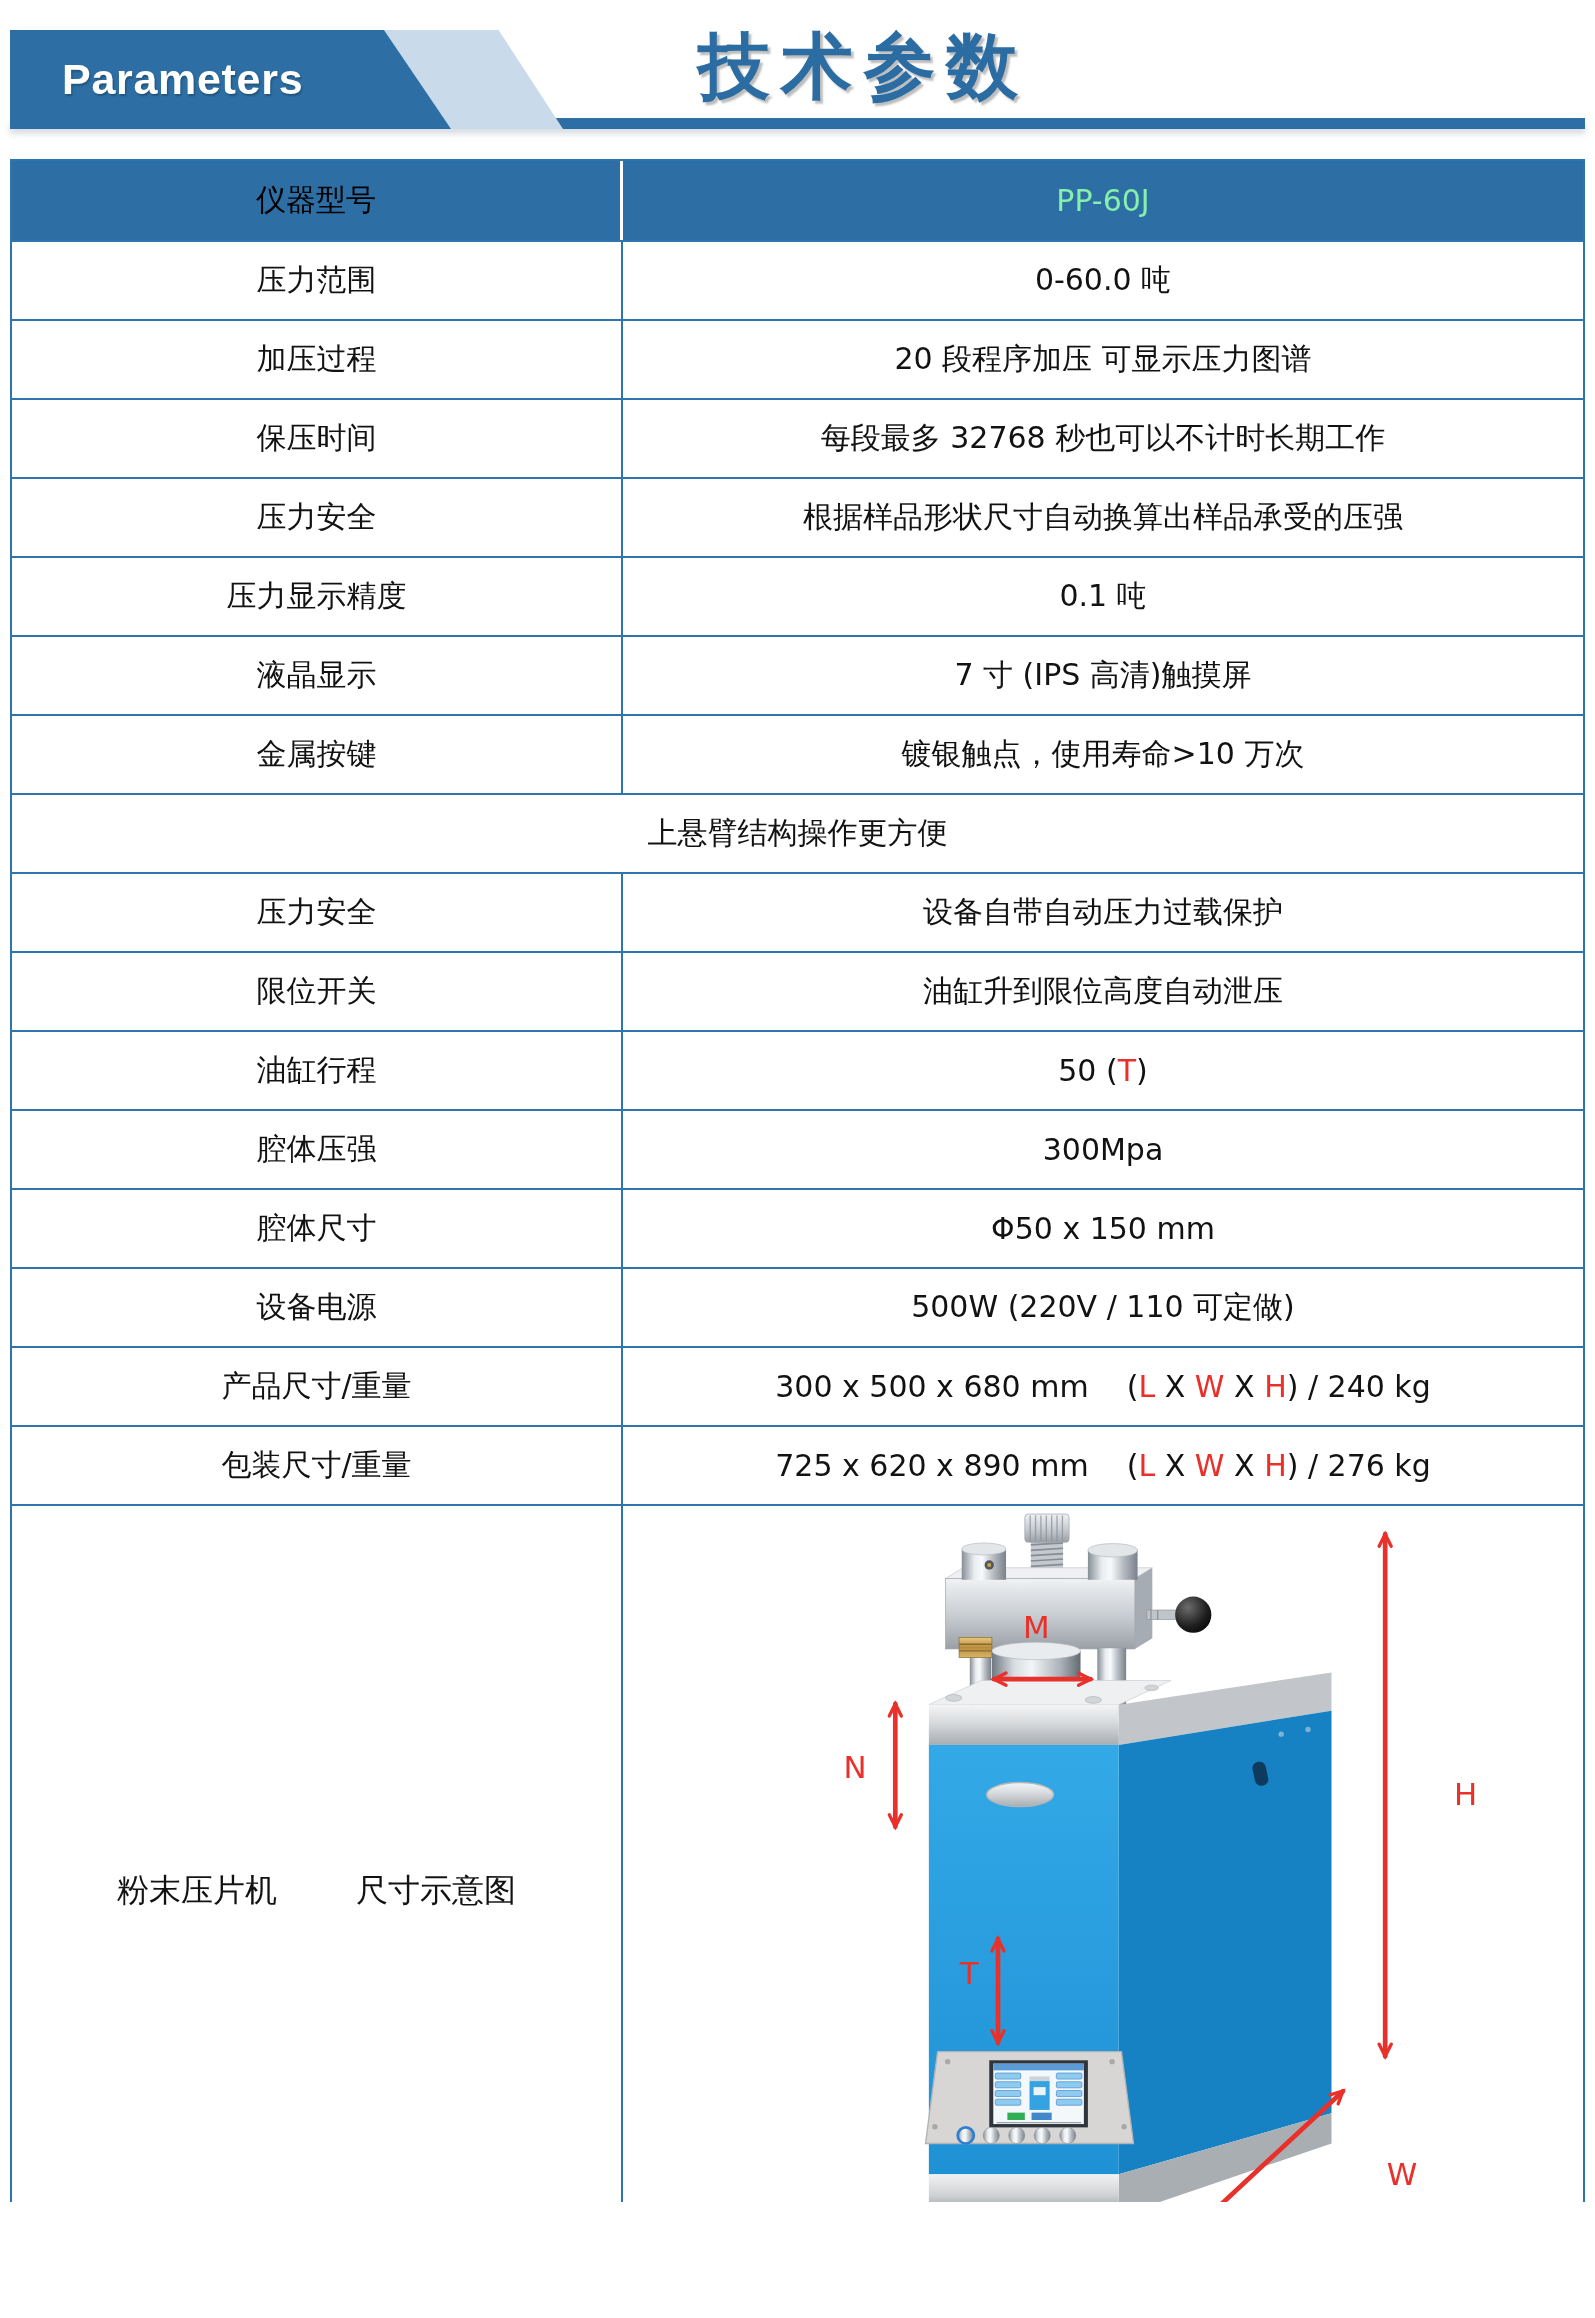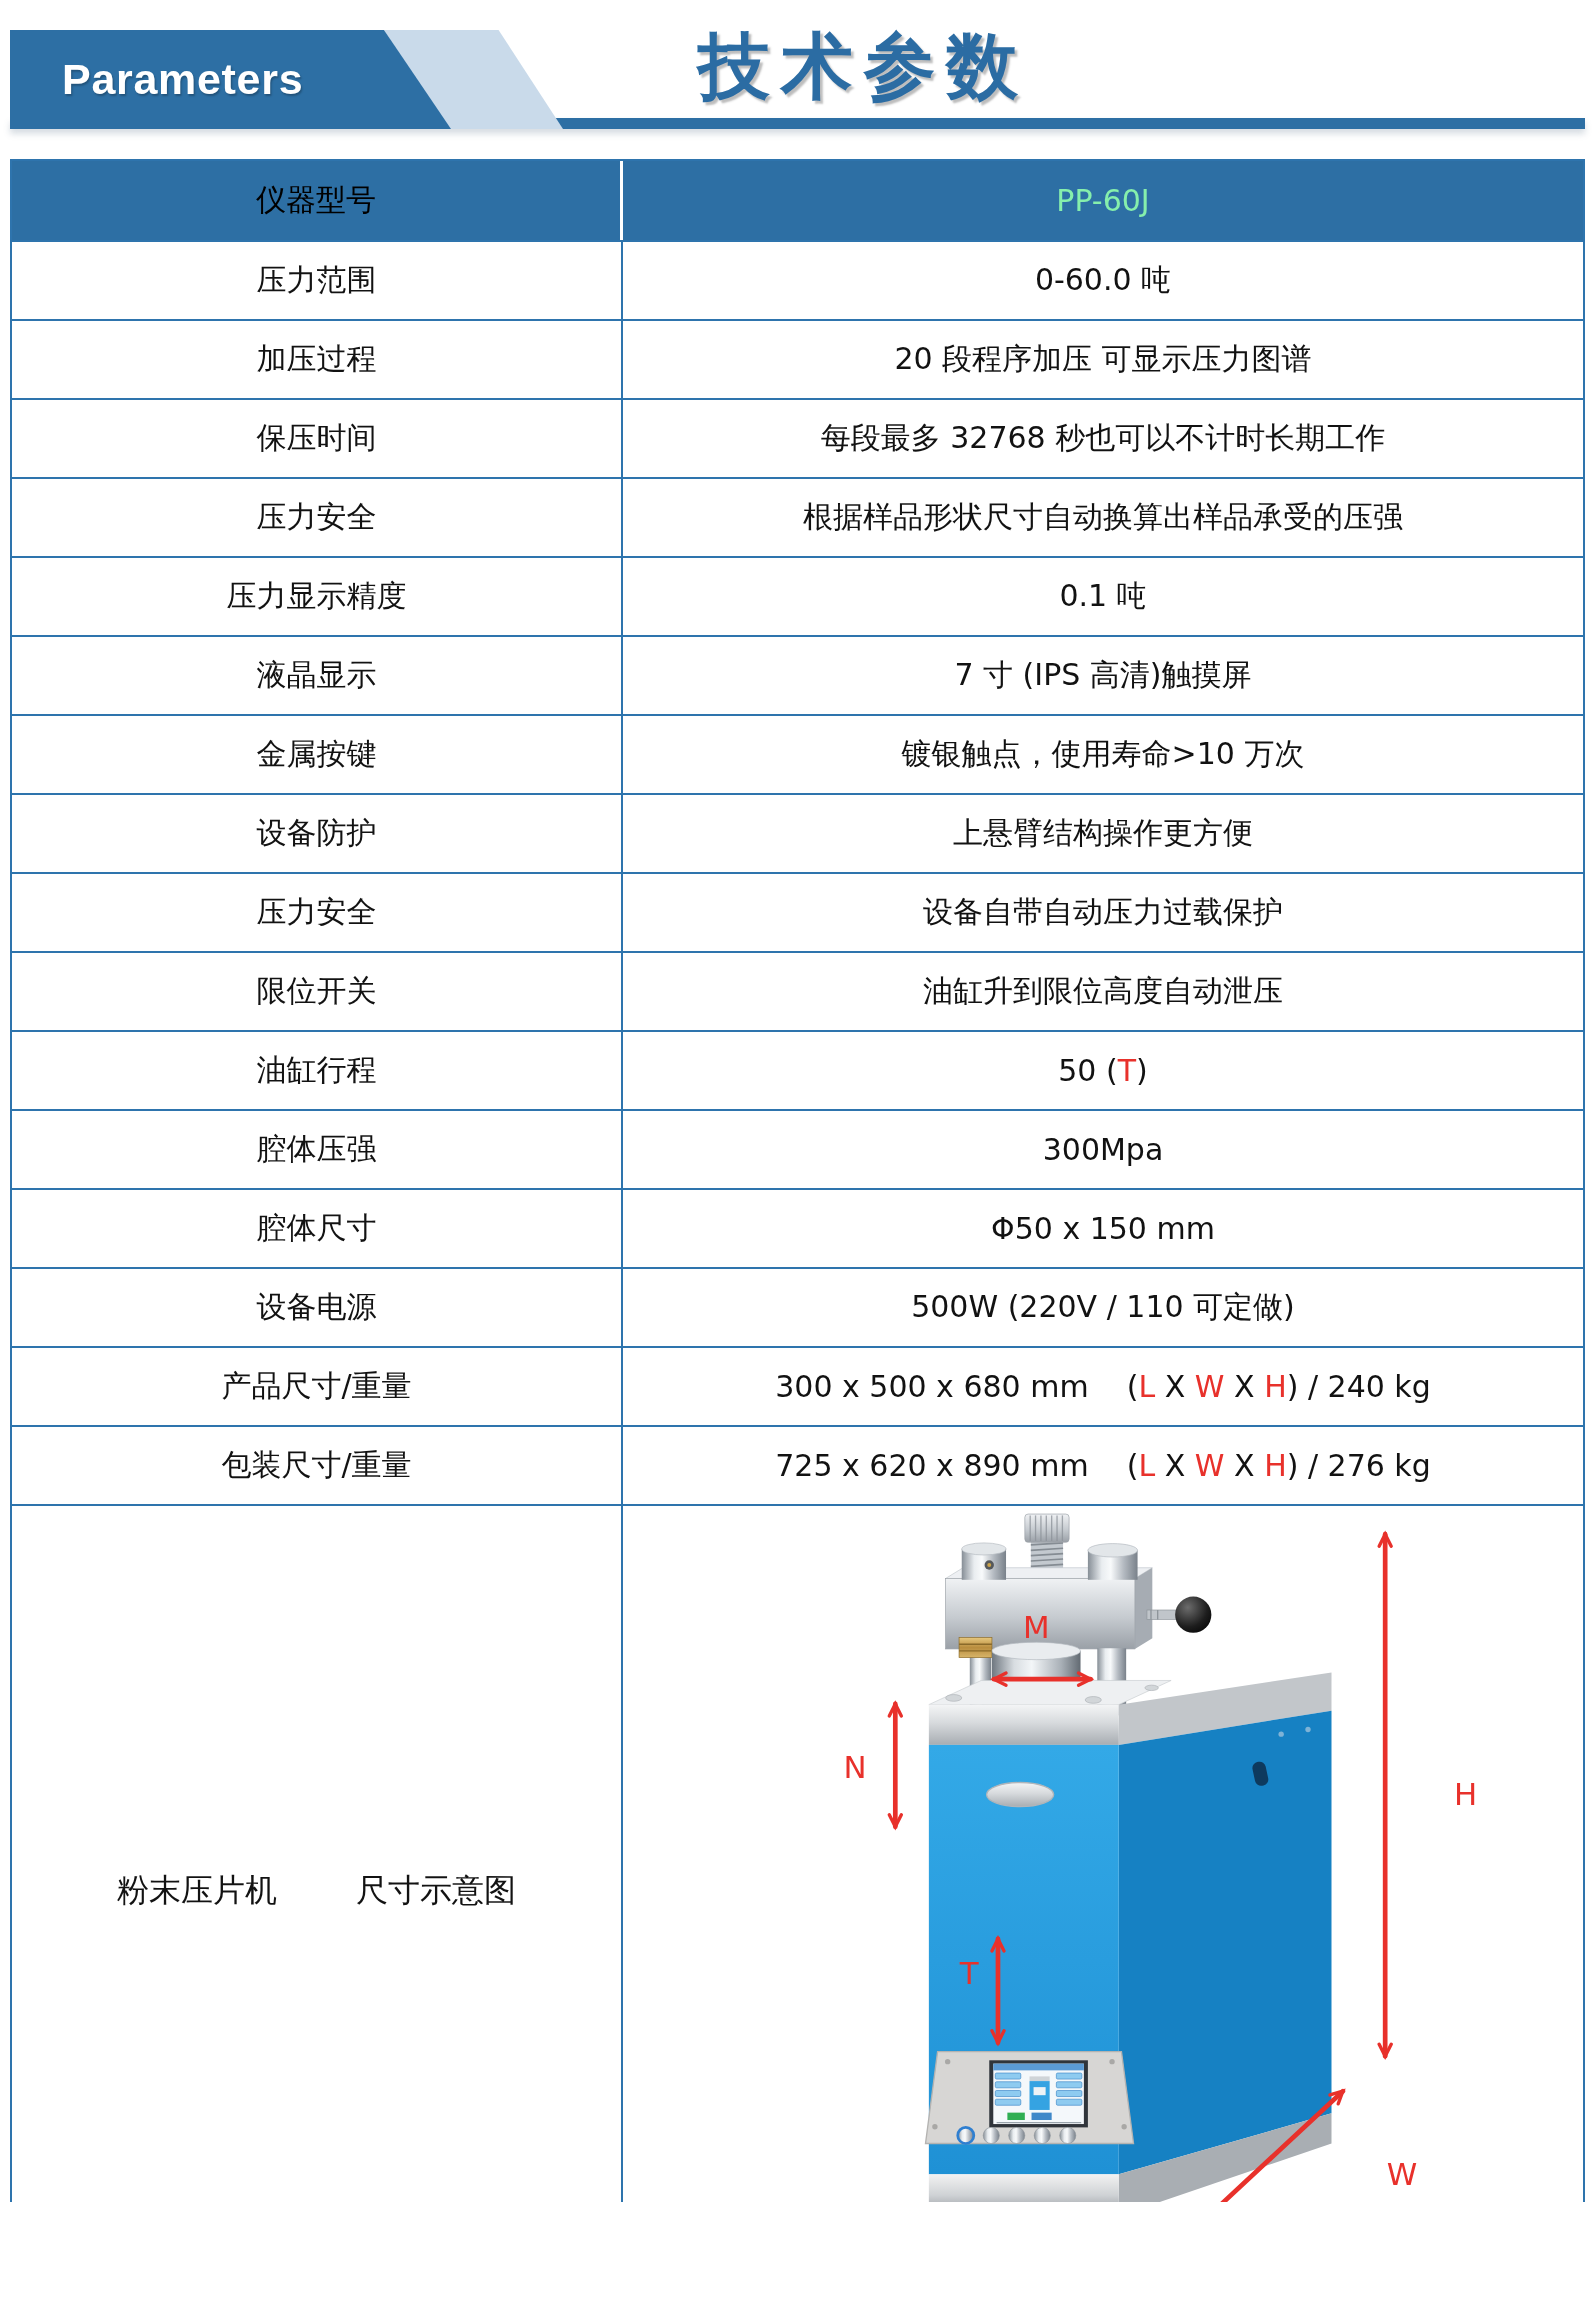--- a/index.html
+++ b/index.html
@@ -91,21 +91,20 @@
         </div>
         <div class="trow">
           <div class="cell param">液晶显示</div>
           <div class="cell value"><span>7 寸 (IPS 高清)触摸屏</span></div>
         </div>
         <div class="trow">
           <div class="cell param">金属按键</div>
           <div class="cell value"><span>镀银触点，使用寿命&gt;10 万次</span></div>
         </div>
         <div class="trow">
-          <div class="cell param">设备防护</div>
           <div class="cell value"><span>上悬臂结构操作更方便</span></div>
         </div>
         <div class="trow">
           <div class="cell param">压力安全</div>
           <div class="cell value"><span>设备自带自动压力过载保护</span></div>
         </div>
         <div class="trow">
           <div class="cell param">限位开关</div>
           <div class="cell value"><span>油缸升到限位高度自动泄压</span></div>
         </div>

